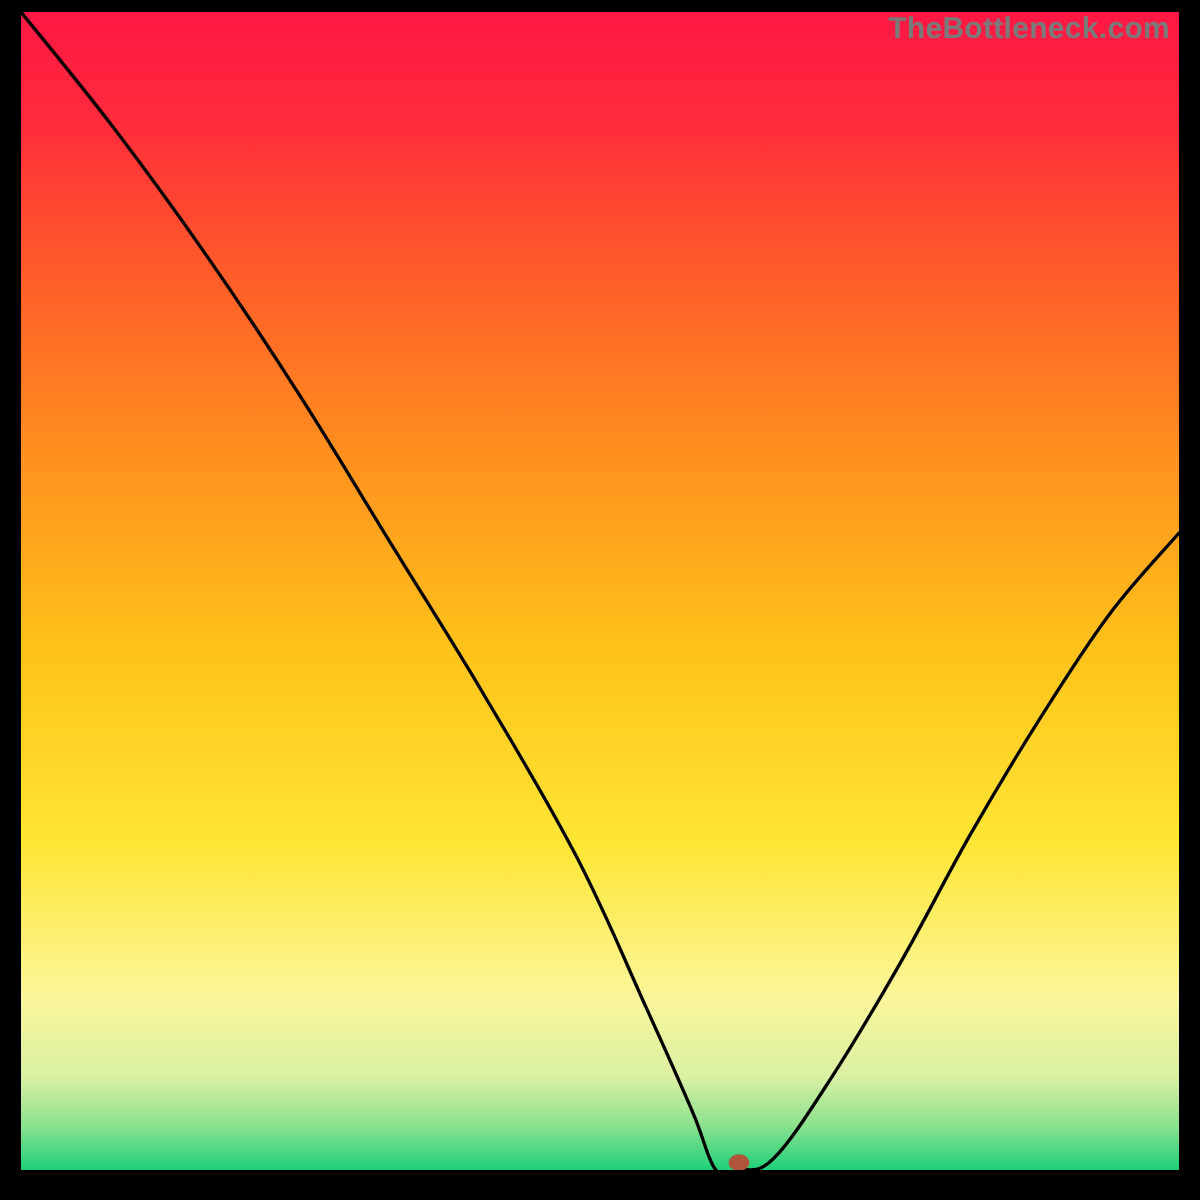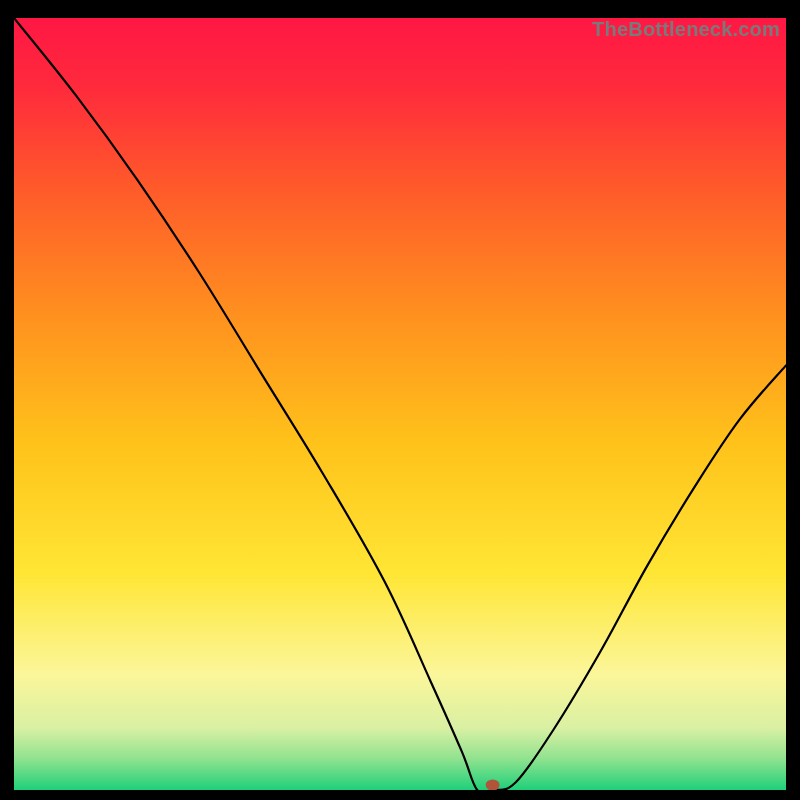--- a/index.html
+++ b/index.html
@@ -7,21 +7,21 @@
     padding: 0;
     width: 800px;
     height: 800px;
     background: #000;
     overflow: hidden;
     font-family: Arial, Helvetica, sans-serif;
   }
   .frame {
     position: absolute;
     left: 14px;
-    top: 18px;
+    top: 8px;
     width: 772px;
     height: 772px;
     background: #e5e5e5;
   }
   .watermark {
     position: absolute;
     top: 0px;
     right: 6px;
     color: #7a7a7a;
     font-size: 20px;

